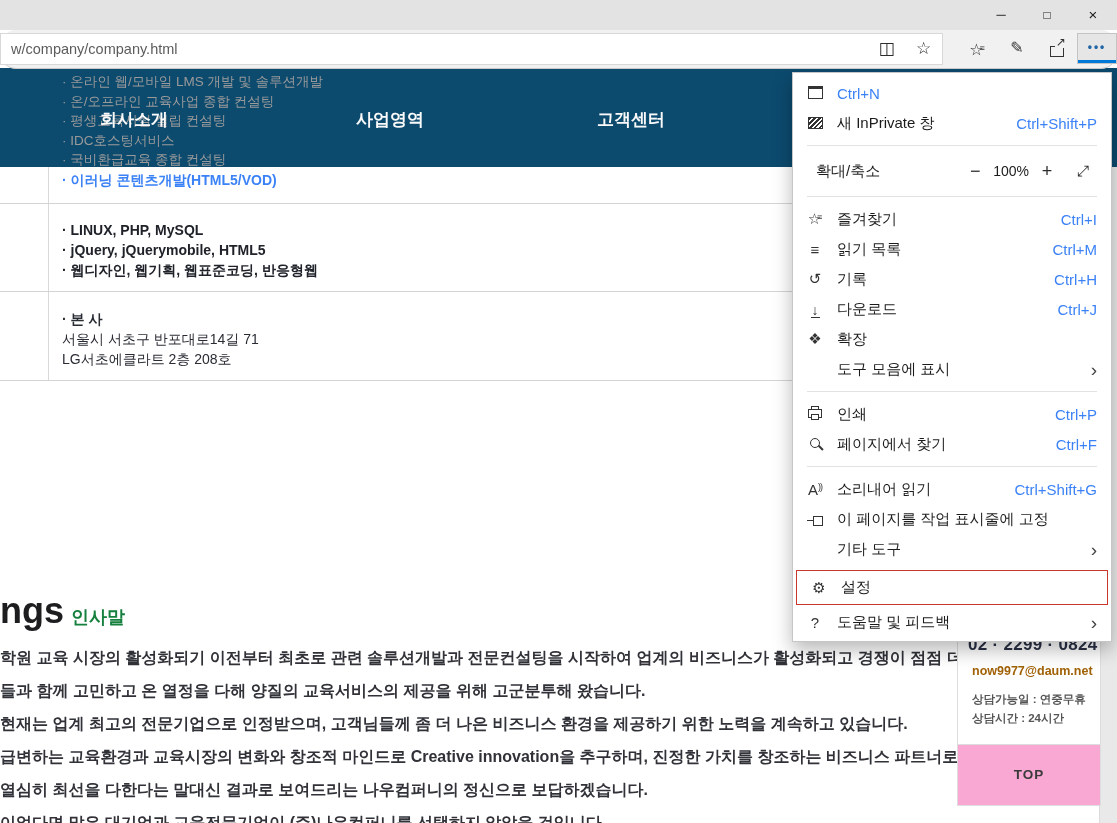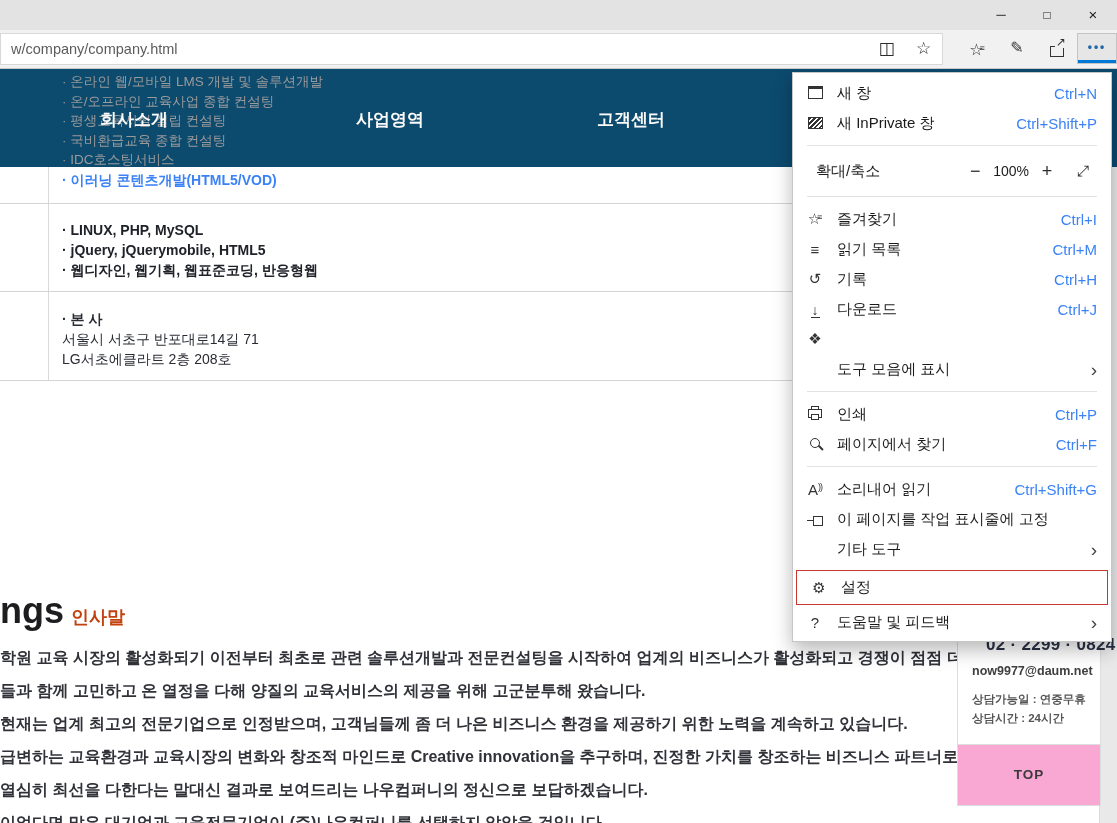--- a/index.html
+++ b/index.html
@@ -11,21 +11,21 @@
   
   .titlebar{position:absolute;top:0;left:0;right:0;height:30px;background:#e3e3e3;z-index:60;}
   .win-btn{position:absolute;top:0;width:46px;height:30px;line-height:30px;text-align:center;
     font-size:14px;color:#1a1a1a;cursor:default;}
   .win-min{left:978px;font-size:13px;}
   .win-max{left:1024px;font-size:12px;}
   .win-close{left:1070px;font-size:15px;}
 
   
   .toolbar{position:absolute;top:30px;left:0;right:0;height:38px;background:#f1f1f1;
-    border-bottom:1px solid #c9c9c9;z-index:60;}
+    border-bottom:1px solid #c9c9c9;z-index:60;border-radius:16px;}
   .addressbar{position:absolute;left:0;top:3px;width:941px;height:30px;background:#fff;
     border:1px solid #d8d8d8;display:flex;align-items:center;}
   .url{margin-left:10px;color:#5c5c5c;font-size:14.5px;flex:1;white-space:nowrap;overflow:hidden;}
   .ab-ico{width:37px;text-align:center;font-size:17px;color:#2b2b2b;line-height:30px;}
   .tb-right{position:absolute;right:0;top:3px;height:31px;display:flex;}
   .tb-icon{width:40px;text-align:center;line-height:30px;font-size:16px;color:#333;position:relative;}
   .hub-lines{font-size:9px;margin-left:-4px;vertical-align:4px;color:#333;}
   .sbox{position:absolute;left:13px;top:13px;width:12px;height:9px;border:1px solid #333;}
   .sarrow{position:absolute;left:18px;top:3px;font-size:12px;line-height:12px;color:#333;background:#f1f1f1;padding:0 1px;}
   .more-btn{width:38px;background:#e6e6e6;border:1px solid #c4c4c4;box-shadow:inset 0 -3px 0 #0078d7;
@@ -45,29 +45,29 @@
 
   
   .overlay{position:absolute;left:0;right:0;top:68px;height:99px;background:#0c4a6e;z-index:10;}
   .ghost-list{position:absolute;left:62px;top:4px;font-size:13.5px;color:#9a9a9a;line-height:19.6px;white-space:nowrap;}
   .nav-label{position:absolute;top:40px;font-size:17px;font-weight:700;color:#fafafa;white-space:nowrap;}
   .nl0{left:100px}.nl1{left:356px}.nl2{left:597px}
 
   
   .greet-head{position:absolute;left:-10px;top:590px;z-index:2;white-space:nowrap;}
   .greet-head .en{font-size:36px;font-weight:700;color:#1d1d1f;}
-  .greet-head .ko{font-size:18px;font-weight:700;color:#c2410c;margin-left:7px;}
+  .greet-head .ko{font-size:18px;font-weight:700;color:#15803d;margin-left:7px;}
   .paras{position:absolute;left:0;top:641px;z-index:2;}
   .paras div{height:33px;line-height:33px;font-size:16px;font-weight:600;color:#303238;white-space:nowrap;}
 
   
   .contact{position:absolute;left:957px;top:618px;width:144px;height:188px;background:#fff;
     border:1px solid #ddd;z-index:6;box-sizing:border-box;}
-  .c-phone{margin:16px 0 0 28px;font-size:17px;font-weight:700;color:#2a3146;letter-spacing:.3px;white-space:nowrap;}
-  .c-email{margin:9px 12px 0 14px;font-size:12.5px;font-weight:700;color:#404040;}
+  .c-phone{margin:16px 0 0 10px;font-size:17px;font-weight:700;color:#2a3146;letter-spacing:.3px;white-space:nowrap;}
+  .c-email{margin:9px 12px 0 14px;font-size:12.5px;font-weight:700;color:#a16207;}
   .c-days{margin:14px 0 0 14px;font-size:11.5px;font-weight:700;color:#555;}
   .c-hours{margin:4px 0 0 14px;font-size:11.5px;font-weight:700;color:#555;}
   .c-top{position:absolute;left:-1px;right:-1px;bottom:-1px;height:60px;border:1px solid #ddd;
     background:#f9a8d4;text-align:center;line-height:60px;font-size:13.5px;font-weight:700;color:#3a3a3a;letter-spacing:1px;}
 
   
   .edge-menu{position:absolute;left:792px;top:72px;width:320px;background:#fff;
     border:1px solid #c6c6c6;box-shadow:0 8px 18px rgba(0,0,0,.28);z-index:50;
     padding:5px 0 4px 0;box-sizing:border-box;}
   .m-row{height:30px;display:flex;align-items:center;padding-right:14px;}
@@ -144,22 +144,22 @@
   <div class="t">· 본 사</div>
   <div>서울시 서초구 반포대로14길 71</div>
   <div>LG서초에클라트 2층 208호</div>
 </div>
 
 <div class="overlay">
   <div class="ghost-list">
     <div>· 온라인 웹/모바일 LMS 개발 및 솔루션개발</div>
     <div>· 온/오프라인 교육사업 종합 컨설팅</div>
     <div>· 평생교육시설 설립 컨설팅</div>
+    <div>· IDC호스팅서비스</div>
     <div>· 국비환급교육 종합 컨설팅</div>
-    <div>· IDC호스팅서비스</div>
   </div>
   <div class="nav-label nl0">회사소개</div>
   <div class="nav-label nl1">사업영역</div>
   <div class="nav-label nl2">고객센터</div>
 </div>
 
 <div class="greet-head">
   <span class="en">ings</span><span class="ko">인사말</span>
 </div>
 <div class="paras">
@@ -176,21 +176,20 @@
   <div class="c-email">now9977@daum.net</div>
   <div class="c-days">상담가능일 : 연중무휴</div>
   <div class="c-hours">상담시간 : 24시간</div>
   <div class="c-top">TOP</div>
 </div>
 
 <div class="edge-menu">
 
   <div class="m-row">
     <span class="m-ico"><span class="ic-newwin"></span></span>
-    <span class="m-label">새 창</span>
     <span class="m-sc">Ctrl+N</span>
   </div>
 
   <div class="m-row">
     <span class="m-ico"><span class="ic-inpriv"></span></span>
     <span class="m-label">새 InPrivate 창</span>
     <span class="m-sc">Ctrl+Shift+P</span>
   </div>
 
   <div class="m-div"></div>
@@ -225,20 +224,21 @@
   </div>
 
   <div class="m-row">
     <span class="m-ico"><span class="ic-down">↓</span></span>
     <span class="m-label">다운로드</span>
     <span class="m-sc">Ctrl+J</span>
   </div>
 
   <div class="m-row">
     <span class="m-ico">❖</span>
+    <span class="m-label">확장</span>
   </div>
 
   <div class="m-row">
     <span class="m-label noicon">도구 모음에 표시</span>
     <span class="m-ch">›</span>
   </div>
 
   <div class="m-div"></div>
 
   <div class="m-row">

